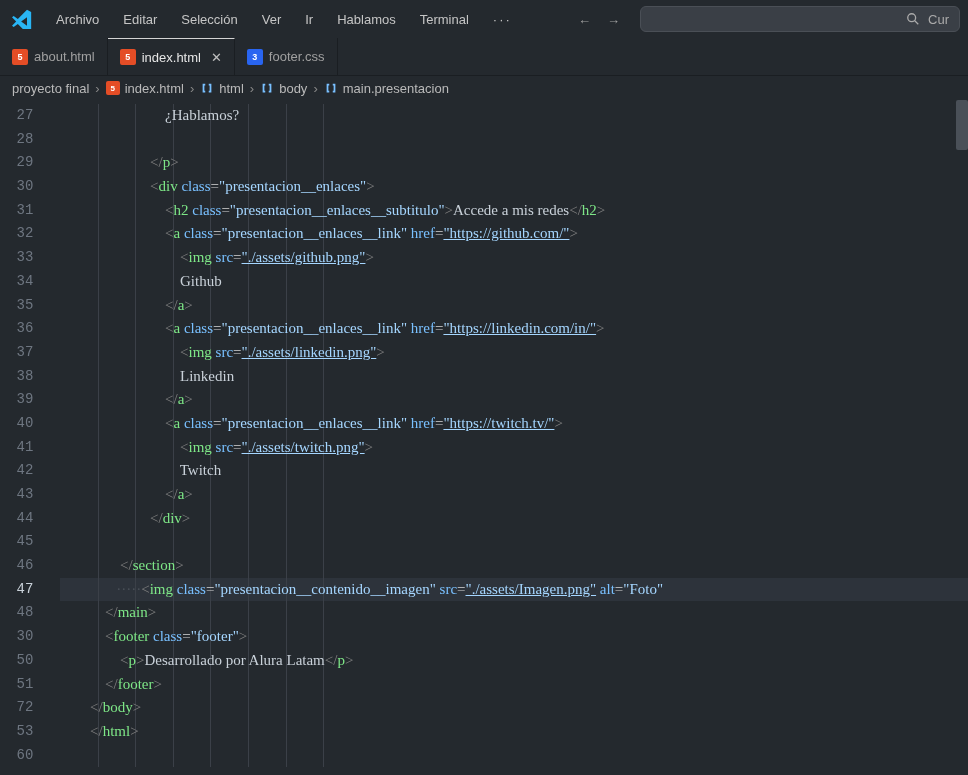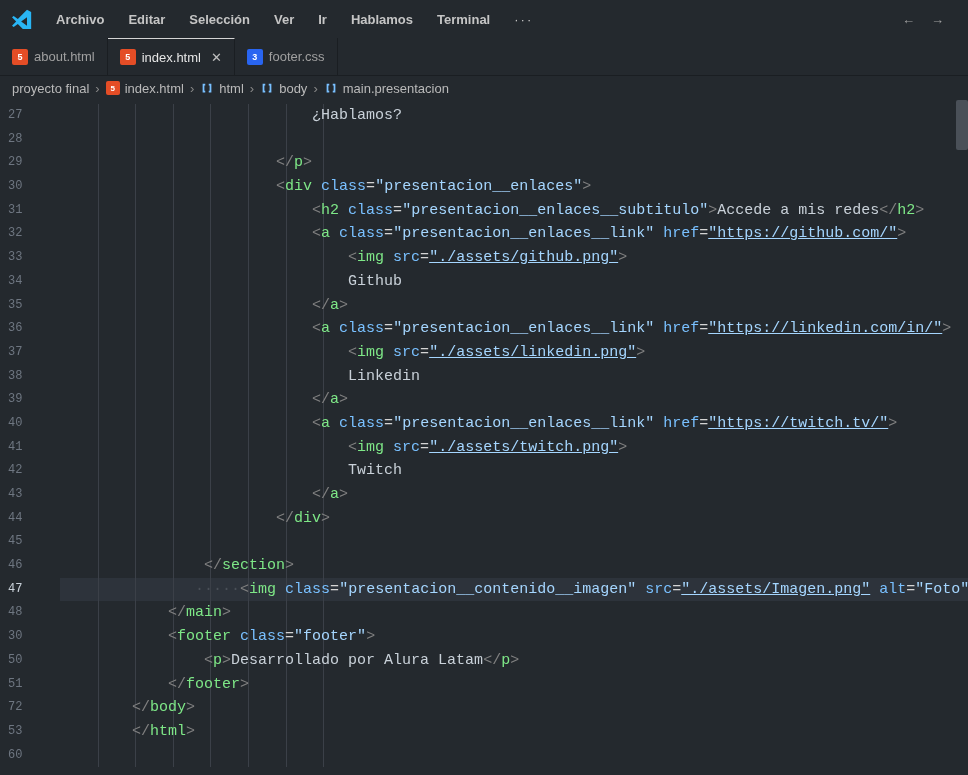--- a/index.html
+++ b/index.html
@@ -23,21 +23,20 @@
 .vscode-logo {
   width: 20px; height: 20px;
   margin-right: 10px;
   margin-left: 4px;
 }
 .menu-item {
   padding: 4px 10px;
   color: #c5c5c5;
   cursor: pointer;
   font-size: 13px;
-  font-weight: bold;
 }
 .menu-overflow {
   padding: 4px 10px;
   color: #c5c5c5;
   cursor: pointer;
   font-size: 13px;
   letter-spacing: 2px;
 }
 .spacer { flex: 1; }
 .nav-arrows {
@@ -122,33 +121,33 @@
   display: inline-flex; align-items: center; justify-content: center;
 }
 .editor {
   display: flex;
   background: #24292e;
   height: calc(775px - 38px - 38px - 24px);
   position: relative;
 }
 .gutter {
   width: 60px;
-  text-align: left;
+  text-align: center;
   padding: 4px 18px 4px 8px;
   color: #6e7681;
   font-family: Consolas, 'Courier New', monospace;
-  font-size: 12px;
+  font-size: 14px;
   user-select: none;
   line-height: 23.7px;
 }
 .gutter .ln { height: 23.7px; }
 .gutter .ln.active { color: #c9d1d9; }
 .code {
   flex: 1;
-  font-family: Liberation Mono, monospace;
+  font-family: Liberation Serif, serif;
   font-size: 15px;
   line-height: 23.7px;
   padding: 4px 0;
   white-space: pre;
   overflow: hidden;
 }
 .code-line { height: 23.7px; position: relative; }
 .code-line.active-line { background: #2d333b; }
 .indent-guide {
   position: absolute;
@@ -184,20 +183,27 @@
   <div class="menu-item">Selección</div>
   <div class="menu-item">Ver</div>
   <div class="menu-item">Ir</div>
   <div class="menu-item">Hablamos</div>
   <div class="menu-item">Terminal</div>
   <div class="menu-overflow">···</div>
   <div class="spacer"></div>
   <div class="nav-arrows">
     <span class="nav-arrow">←</span>
     <span class="nav-arrow">→</span>
+  </div>
+  <div class="command-center">
+    <svg width="14" height="14" viewBox="0 0 16 16">
+        <circle cx="6.5" cy="6.5" r="4.5" stroke="#aaa" stroke-width="1.5" fill="none"></circle>
+        <line x1="10" y1="10" x2="14" y2="14" stroke="#aaa" stroke-width="1.5"></line>
+      </svg>
+    <span>Cur</span>
   </div>
 </div>
 
 <div class="tabs">
   <div class="tab">
     <span class="html5-icon">5</span>
     <span>about.html</span>
   </div>
   <div class="tab active">
     <span class="html5-icon">5</span>

